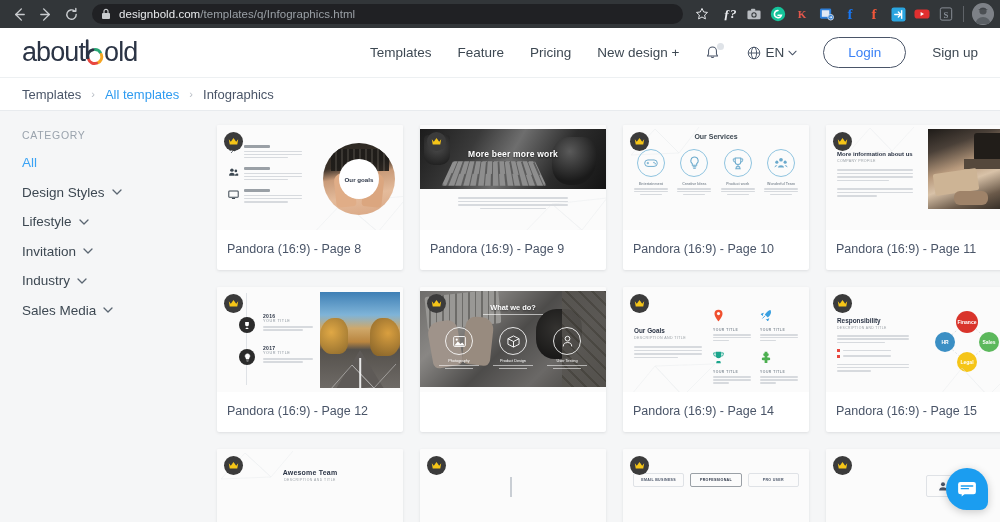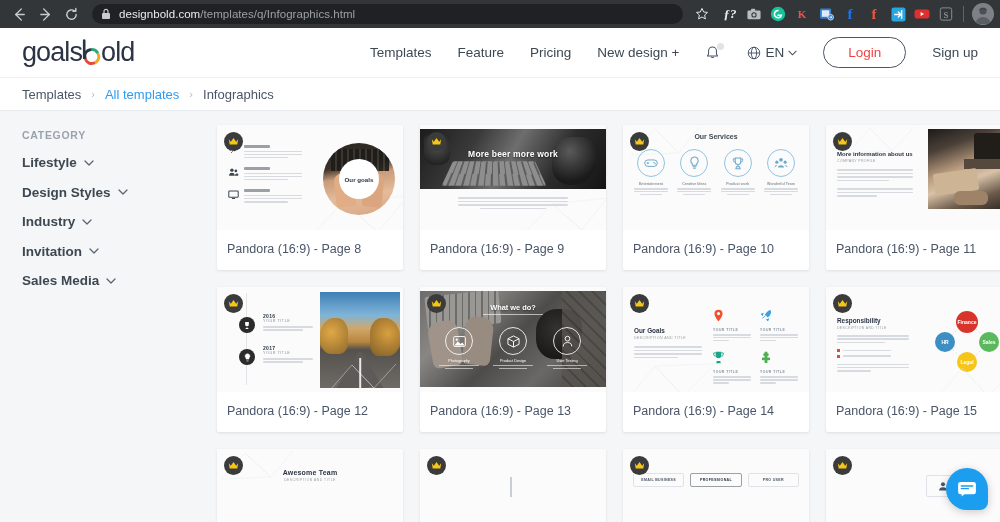--- a/index.html
+++ b/index.html
@@ -94,21 +94,21 @@
     position: absolute; top: -1px; right: -3px;
     width: 7px; height: 7px; border-radius: 50%;
     background: #dfe3e8;
   }
   .lang {
     display: flex; align-items: center; gap: 4px;
     font-size: 13.5px; color: #3d4852;
   }
   .login-btn {
     border: 1px solid #4a5568; border-radius: 18px;
-    padding: 7px 24px; font-size: 13.5px; color: #ef4444;
+    padding: 7px 24px; font-size: 13.5px; color: #3b82f6;
     background: #fff;
   }
   .signup-link { font-size: 13.5px; color: #3d4852; }
 
   
   .breadcrumb {
     height: 33px; width:1000px;
     display: flex; align-items: center;
     padding: 0 22px;
     border-bottom: 1px solid #e8ebee;
@@ -118,21 +118,20 @@
   .crumb { font-size: 13px; color: #4a5568; }
   .crumb.link { color: #2e9bf0; }
   .crumb-sep { font-size: 11px; color: #b6bcc4; }
 
   
   .page-body { display: flex; width: 1000px; height: 411px; background:#f7f8f9; }
   .sidebar {
     width: 205px; flex: 0 0 205px;
     background: #f5f6f7;
     padding: 18px 0 0 22px;
-    font-weight: bold;
   }
   .cat-title {
     font-size: 10.5px; color: #9aa3ad;
     letter-spacing: .7px; margin-bottom: 14px;
   }
   .cat-item {
     display: flex; align-items: center; gap: 7px;
     font-size: 13.5px; color: #3d4852;
     margin-bottom: 14.5px;
   }
@@ -291,21 +290,21 @@
           <path d="M3.5 21 a7.5 7 0 0 1 15 0 z" fill="#5a5f64"></path>
           <path d="M6 7 q5-4 10 0 q-5-1.5-10 0z" fill="#3f4347"></path>
         </svg>
     </div>
   </div>
 </div>
 
 <div class="site-header">
   <div class="logo">
     <span class="logo-text">
-      <span>goals</span>
+      <span>about</span>
       <span class="logo-b">
         <svg width="19" height="27" viewBox="0 0 19 27">
           <path d="M2.2 1.5 V19" stroke="#2b3445" stroke-width="2.6" stroke-linecap="round" fill="none"></path>
           <path d="M10 10.5 a6.3 6.3 0 0 1 5.5 3.2" stroke="#2aa876" stroke-width="2.9" fill="none" stroke-linecap="round"></path>
           <path d="M16.3 15.4 a6.3 6.3 0 0 1 -3.6 8.4" stroke="#f5a623" stroke-width="2.9" fill="none" stroke-linecap="round"></path>
           <path d="M11.6 24.2 a6.3 6.3 0 0 1 -8.1 -4.1" stroke="#e8473f" stroke-width="2.9" fill="none" stroke-linecap="round"></path>
           <path d="M3.0 18.6 a6.3 6.3 0 0 1 5.0 -7.9" stroke="#2b3445" stroke-width="2.9" fill="none" stroke-linecap="round"></path>
         </svg>
       </span>
       <span>old</span>
@@ -349,46 +348,49 @@
   <span class="crumb link">All templates</span>
   <span class="crumb-sep">›</span>
   <span class="crumb">Infographics</span>
 </div>
 
 <div class="page-body">
 
   <div class="sidebar">
     <div class="cat-title">CATEGORY</div>
 
+    <div class="cat-item active">
+      <span>All</span>
+    </div>
+    <div class="cat-item">
+      <span>Design Styles</span>
+      <span class="chev">
+          <svg width="10" height="6" viewBox="0 0 10 6">
+            <path d="M1 1 L5 5 L9 1" fill="none" stroke="#5b6672" stroke-width="1.3" stroke-linecap="round" stroke-linejoin="round"></path>
+          </svg>
+        </span>
+    </div>
     <div class="cat-item">
       <span>Lifestyle</span>
       <span class="chev">
           <svg width="10" height="6" viewBox="0 0 10 6">
             <path d="M1 1 L5 5 L9 1" fill="none" stroke="#5b6672" stroke-width="1.3" stroke-linecap="round" stroke-linejoin="round"></path>
           </svg>
         </span>
     </div>
     <div class="cat-item">
-      <span>Design Styles</span>
+      <span>Invitation</span>
       <span class="chev">
           <svg width="10" height="6" viewBox="0 0 10 6">
             <path d="M1 1 L5 5 L9 1" fill="none" stroke="#5b6672" stroke-width="1.3" stroke-linecap="round" stroke-linejoin="round"></path>
           </svg>
         </span>
     </div>
     <div class="cat-item">
       <span>Industry</span>
-      <span class="chev">
-          <svg width="10" height="6" viewBox="0 0 10 6">
-            <path d="M1 1 L5 5 L9 1" fill="none" stroke="#5b6672" stroke-width="1.3" stroke-linecap="round" stroke-linejoin="round"></path>
-          </svg>
-        </span>
-    </div>
-    <div class="cat-item">
-      <span>Invitation</span>
       <span class="chev">
           <svg width="10" height="6" viewBox="0 0 10 6">
             <path d="M1 1 L5 5 L9 1" fill="none" stroke="#5b6672" stroke-width="1.3" stroke-linecap="round" stroke-linejoin="round"></path>
           </svg>
         </span>
     </div>
     <div class="cat-item">
       <span>Sales Media</span>
       <span class="chev">
           <svg width="10" height="6" viewBox="0 0 10 6">
@@ -689,21 +691,20 @@
                       <path d="M1.4 12.4 a4.6 4.2 0 0 1 9.2 0" fill="none" stroke="#fff" stroke-width="1"></path>
                     </svg>
                 </div>
                 <div style="font-size:3.8px;color:#fff;margin-bottom:2px;">User Testing</div>
                 <div style="height:1.3px;background:rgba(255,255,255,.55);width:40px;margin:0 auto 1.3px;"></div>
                 <div style="height:1.3px;background:rgba(255,255,255,.55);width:28px;margin:0 auto;"></div>
               </div>
             </div>
           </div>
         </div>
-        <div class="card-title">Pandora (16:9) - Page 13</div>
       </div>
 
       <div class="card">
         <div class="thumb">
           <div class="crown">
               <svg width="11" height="9" viewBox="0 0 12 10">
                 <path d="M0.8 2.4 L3 5.2 L6 1.2 L9 5.2 L11.2 2.4 L10.2 8.4 H1.8 Z" fill="#f5c518"></path>
               </svg>
             </div>
           <div style="position:absolute;left:11px;top:40px;width:72px;">

